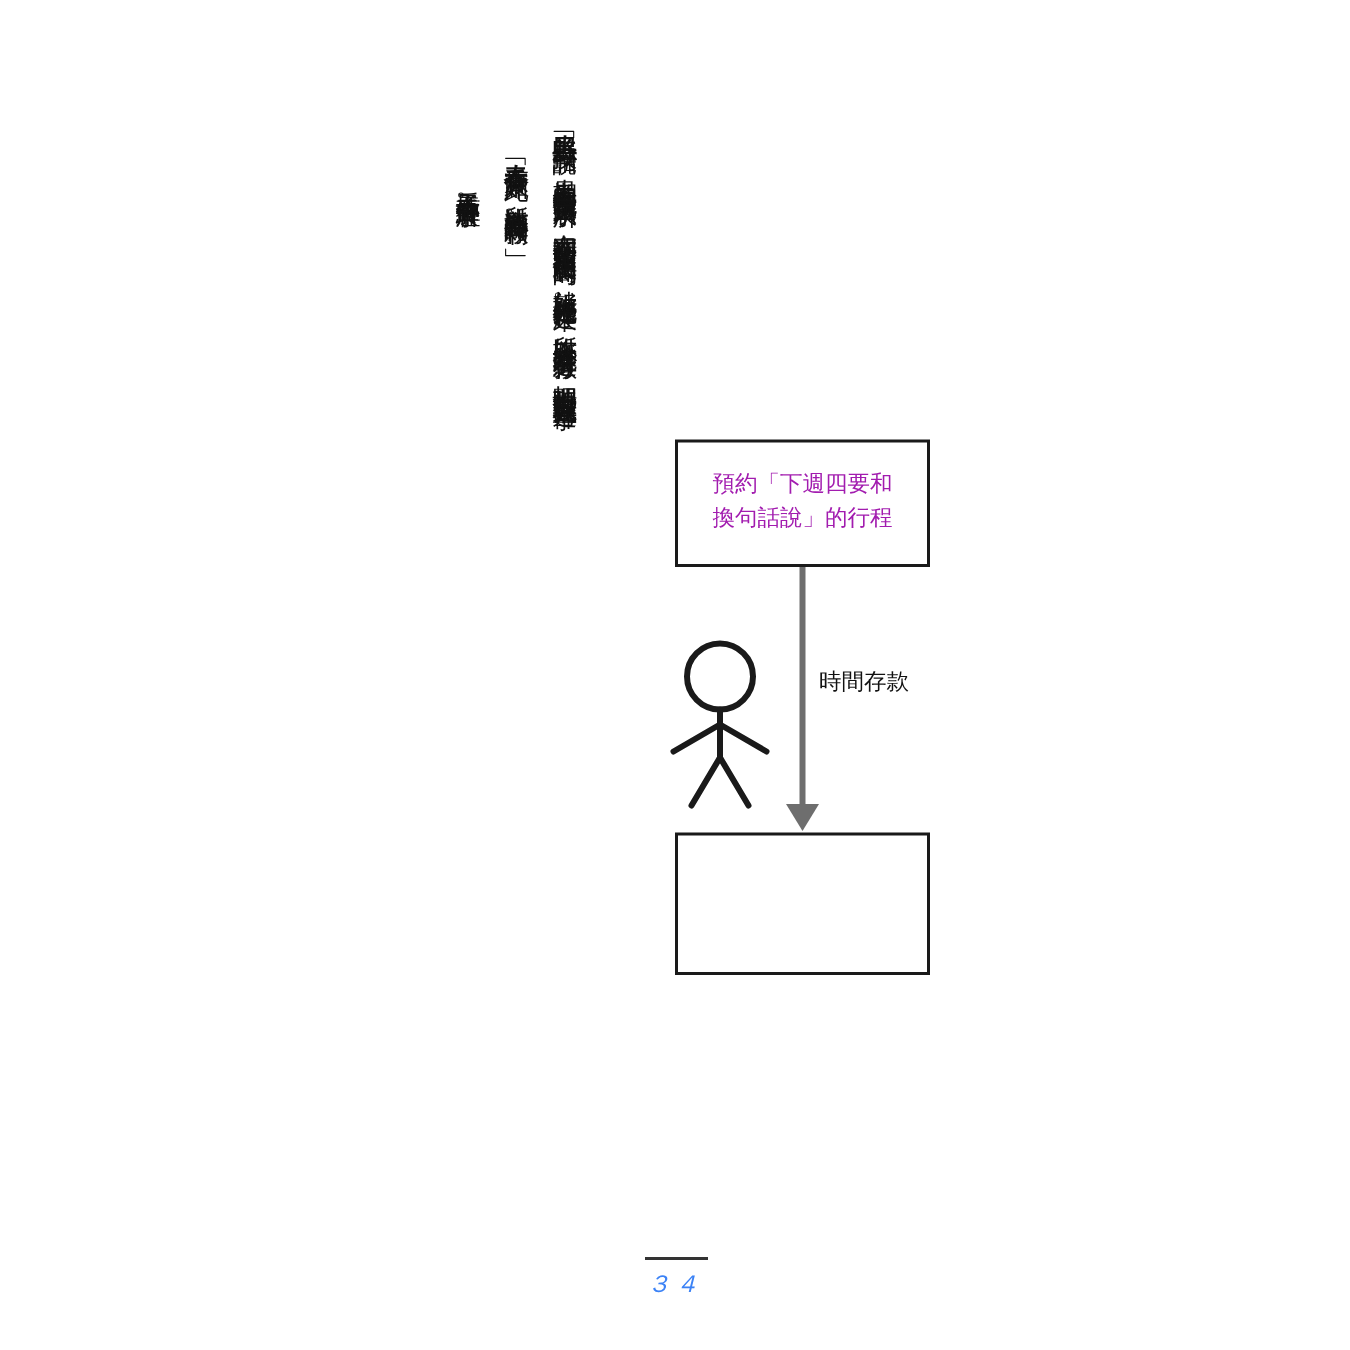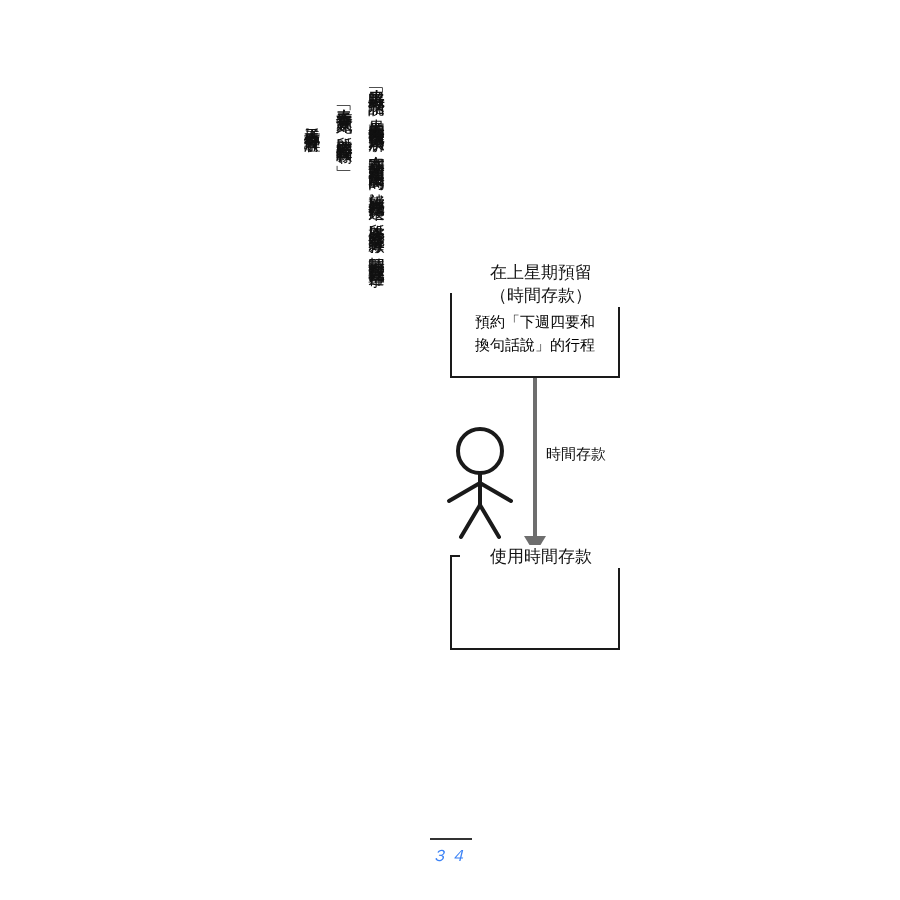--- a/index.html
+++ b/index.html
@@ -81,21 +81,21 @@
     color: #111111;
     padding: 0 6px;
     white-space: nowrap;
   }
   .box-inner-text {
     position: absolute;
     font-family: "DejaVu Serif", "Liberation Serif", serif;
     font-size: 15px;
     line-height: 1.55;
     text-align: center;
-    color: #000000;
+    color: #a21caf;
     width: 100%;
   }
 
   
   #box-reserve {
     left: 20px;
     top: 48px;
     width: 170px;
     height: 85px;
   }
@@ -202,24 +202,20 @@
       <span class="speaker">春香</span><span class="body-run">「原來如此！所以才會稱為時間存款啊。」</span>
     </p>
     <p class="para indent-2">
       <span class="body-run">看樣子春香終於理解了。</span>
     </p>
   </div>
 
   <div class="diagram">
 
     <div class="box" id="box-reserve"></div>
-    <div class="box-caption" id="caption-reserve">
-      <span>在上星期預留</span><br>
-      <span>（時間存款）</span>
-    </div>
     <div class="box-inner-text" id="reserve-inner">
       <span>預約「下週四要和</span><br>
       <span>換句話說」的行程</span>
     </div>
 
     <div class="arrow-line"></div>
     <div class="arrow-head"></div>
     <div class="arrow-label">時間存款</div>
 
     <div class="figure">
@@ -227,20 +223,19 @@
         <circle cx="45" cy="26" r="22" fill="none" stroke="#1a1a1a" stroke-width="4"></circle>
         <line x1="45" y1="48" x2="45" y2="80" stroke="#1a1a1a" stroke-width="4" stroke-linecap="round"></line>
         <line x1="45" y1="58" x2="14" y2="76" stroke="#1a1a1a" stroke-width="4" stroke-linecap="round"></line>
         <line x1="45" y1="58" x2="76" y2="76" stroke="#1a1a1a" stroke-width="4" stroke-linecap="round"></line>
         <line x1="45" y1="80" x2="26" y2="112" stroke="#1a1a1a" stroke-width="4" stroke-linecap="round"></line>
         <line x1="45" y1="80" x2="64" y2="112" stroke="#1a1a1a" stroke-width="4" stroke-linecap="round"></line>
       </svg>
     </div>
 
     <div class="box" id="box-use"></div>
-    <div class="box-caption" id="caption-use">使用時間存款</div>
 
   </div>
 
   <div class="footer-rule"></div>
   <div class="page-number">３４</div>
 
 </div>
 
 </body></html>

